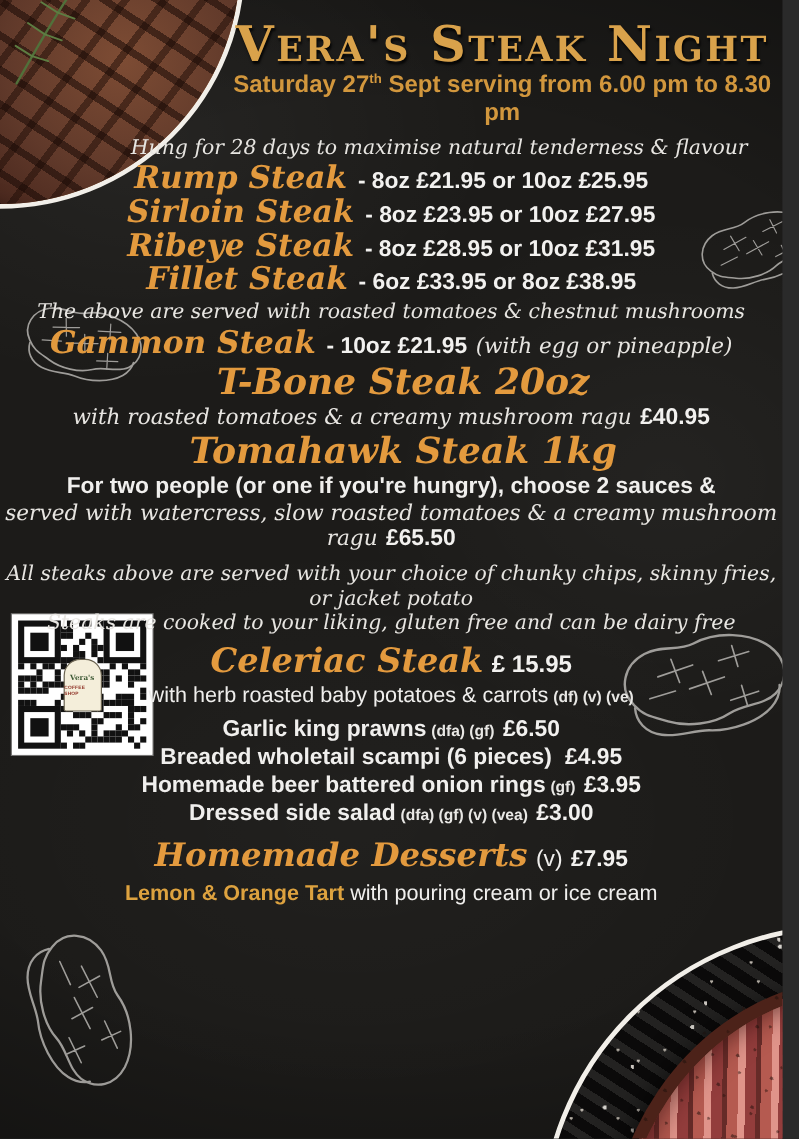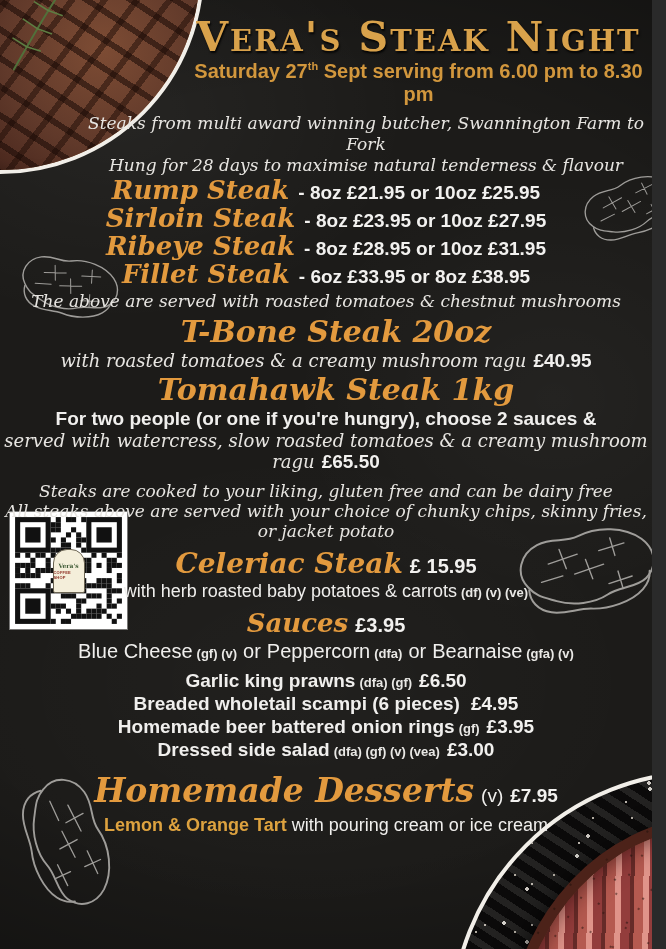--- a/index.html
+++ b/index.html
@@ -315,74 +315,70 @@
   </div>
 
   <div class="content">
 
     <div class="header">
       <div class="title">Vera's Steak Night</div>
       <div class="date"><span>Saturday 27</span><sup>th</sup><span> Sept serving from 6.00 pm to 8.30 pm</span></div>
     </div>
 
     <div class="intro">
-      <span class="chalk">Steaks from multi award winning butcher, Swannington Farm to Fork</span>
       <span class="chalk">Hung for 28 days to maximise natural tenderness &amp; flavour</span>
     </div>
 
     <div>
       <div class="row"><span class="script h-steak">Rump Steak</span><span class="detail">- 8oz £21.95 or 10oz £25.95</span></div>
       <div class="row"><span class="script h-steak">Sirloin Steak</span><span class="detail">- 8oz £23.95 or 10oz £27.95</span></div>
       <div class="row"><span class="script h-steak">Ribeye Steak</span><span class="detail">- 8oz £28.95 or 10oz £31.95</span></div>
       <div class="row"><span class="script h-steak">Fillet Steak</span><span class="detail">- 6oz £33.95 or 8oz £38.95</span></div>
     </div>
 
     <div class="note chalk">The above are served with roasted tomatoes &amp; chestnut mushrooms</div>
 
+    <div class="row" style="margin-top:3px;">
+      <span class="script h-steak">Gammon Steak</span><span class="detail">- 10oz £21.95</span><span class="chalk" style="font-size:18px;margin-left:7px;">(with egg or pineapple)</span>
+    </div>
 
     <div style="margin-top:5px;">
       <div class="script h-big">T-Bone Steak 20oz</div>
       <div class="desc"><span class="chalk" style="font-size:18px;">with roasted tomatoes &amp; a creamy mushroom ragu</span><span class="price">£40.95</span></div>
     </div>
 
     <div style="margin-top:3px;">
       <div class="script h-big">Tomahawk Steak 1kg</div>
       <div style="font-size:19px;font-weight:700;margin-top:3px;">For two people (or one if you're hungry), choose 2 sauces &amp;</div>
       <div><span class="chalk" style="font-size:18px;">served with watercress, slow roasted tomatoes &amp; a creamy mushroom ragu</span><span class="price">£65.50</span></div>
     </div>
 
     <div style="margin-top:8px;">
+      <div class="note chalk" style="margin-top:0;">All steaks above are served with your choice of chunky chips, skinny fries, or jacket potato</div>
       <div class="note chalk" style="margin-top:0;">Steaks are cooked to your liking, gluten free and can be dairy free</div>
-      <div class="note chalk" style="margin-top:0;">All steaks above are served with your choice of chunky chips, skinny fries, or jacket potato</div>
     </div>
 
 
     <div style="margin-top:8px;">
       <div><span class="script h-med">Celeriac Steak</span><span class="price" style="font-size:20px;">£ 15.95</span></div>
       <div class="desc"><span>with herb roasted baby potatoes &amp; carrots</span><span class="tag">(df) (v) (ve)</span></div>
     </div>
 
-    <div style="margin-top:8px;">
-      <div><span class="script h-small">Sauces</span><span class="price" style="font-size:20px;">£3.95</span></div>
-      <div style="margin-top:3px;">
-        <span class="sauce-name">Blue Cheese</span><span class="tag">(gf) (v)</span><span class="sauce-or">or</span><span class="sauce-name">Peppercorn</span><span class="tag">(dfa)</span><span class="sauce-or">or</span><span class="sauce-name">Bearnaise</span><span class="tag">(gfa) (v)</span>
-      </div>
-    </div>
 
     <div style="margin-top:6px;">
       <div style="margin-top:3px;">
         <div class="sides-item"><span>Garlic king prawns</span><span class="tag">(dfa) (gf)</span><span class="price">£6.50</span></div>
         <div class="sides-item"><span>Breaded wholetail scampi (6 pieces)</span><span class="tag"></span><span class="price">£4.95</span></div>
         <div class="sides-item"><span>Homemade beer battered onion rings</span><span class="tag">(gf)</span><span class="price">£3.95</span></div>
         <div class="sides-item"><span>Dressed side salad</span><span class="tag">(dfa) (gf) (v) (vea)</span><span class="price">£3.00</span></div>
       </div>
     </div>
 
     <div style="margin-top:9px;">
-      <div><span class="script" style="font-size:33px;">Homemade Desserts</span><span style="font-size:19px;margin-left:7px;">(v)</span><span class="price">£7.95</span></div>
+      <div><span class="script" style="font-size:27px;">Homemade Desserts</span><span style="font-size:19px;margin-left:7px;">(v)</span><span class="price">£7.95</span></div>
       <div style="margin-top:4px;">
         <div class="dessert-item"><span class="dessert-name">Lemon &amp; Orange Tart</span><span> with pouring cream or ice cream</span></div>
 
       </div>
     </div>
 
   </div>
 </div>
 
 </body></html>

